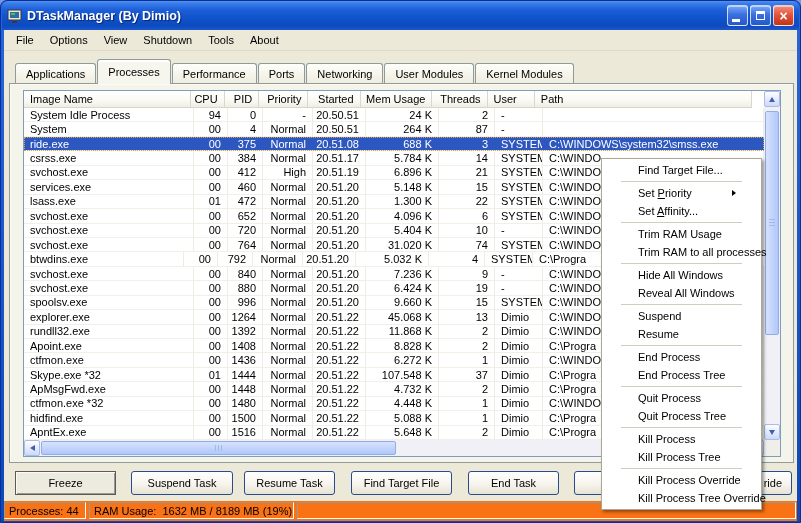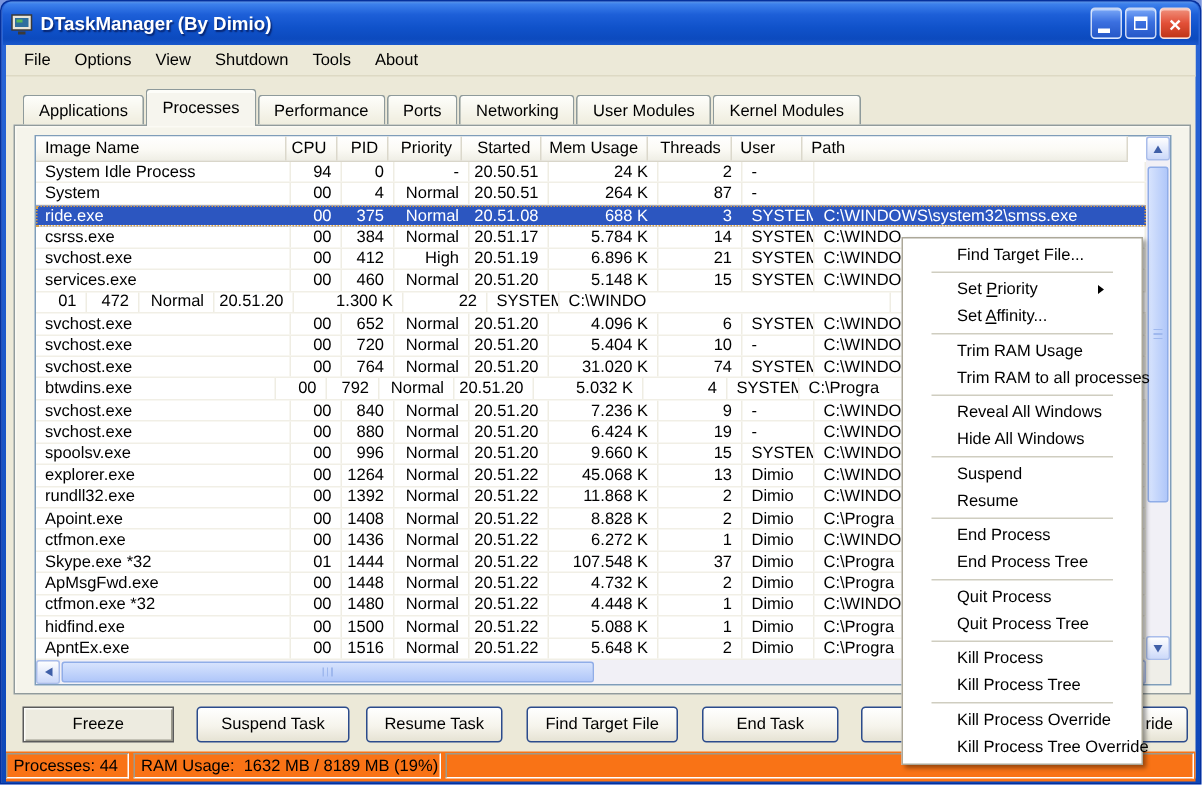--- a/index.html
+++ b/index.html
@@ -205,20 +205,21 @@
               <div class="tcell a-r" style="width: 34px;">00</div>
               <div class="tcell a-r" style="width: 35px;">460</div>
               <div class="tcell a-r" style="width: 50px;">Normal</div>
               <div class="tcell a-r" style="width: 53px;">20.51.20</div>
               <div class="tcell a-r" style="width: 73px;">5.148 K</div>
               <div class="tcell a-r" style="width: 56px;">15</div>
               <div class="tcell a-l" style="width: 48px;">SYSTEM</div>
               <div class="tcell a-l" style="width: 221px;">C:\WINDO</div>
             </div>
             <div class="trow">
+              <div class="tcell a-l" style="width: 170px;">lsass.exe</div>
               <div class="tcell a-r" style="width: 34px;">01</div>
               <div class="tcell a-r" style="width: 35px;">472</div>
               <div class="tcell a-r" style="width: 50px;">Normal</div>
               <div class="tcell a-r" style="width: 53px;">20.51.20</div>
               <div class="tcell a-r" style="width: 73px;">1.300 K</div>
               <div class="tcell a-r" style="width: 56px;">22</div>
               <div class="tcell a-l" style="width: 48px;">SYSTEM</div>
               <div class="tcell a-l" style="width: 221px;">C:\WINDO</div>
             </div>
             <div class="trow">
@@ -440,22 +441,22 @@
 
   <div class="ctxmenu" id="ctxmenu">
       <div class="mitem">Find Target File...</div>
       <div class="msep"></div>
       <div class="mitem">Set <u>P</u>riority<span class="subarrow"></span></div>
       <div class="mitem">Set <u>A</u>ffinity...</div>
       <div class="msep"></div>
       <div class="mitem">Trim RAM Usage</div>
       <div class="mitem">Trim RAM to all processes</div>
       <div class="msep"></div>
+      <div class="mitem">Hide All Windows</div>
       <div class="mitem">Reveal All Windows</div>
-      <div class="mitem">Hide All Windows</div>
       <div class="msep"></div>
       <div class="mitem">Suspend</div>
       <div class="mitem">Resume</div>
       <div class="msep"></div>
       <div class="mitem">End Process</div>
       <div class="mitem">End Process Tree</div>
       <div class="msep"></div>
       <div class="mitem">Quit Process</div>
       <div class="mitem">Quit Process Tree</div>
       <div class="msep"></div>

